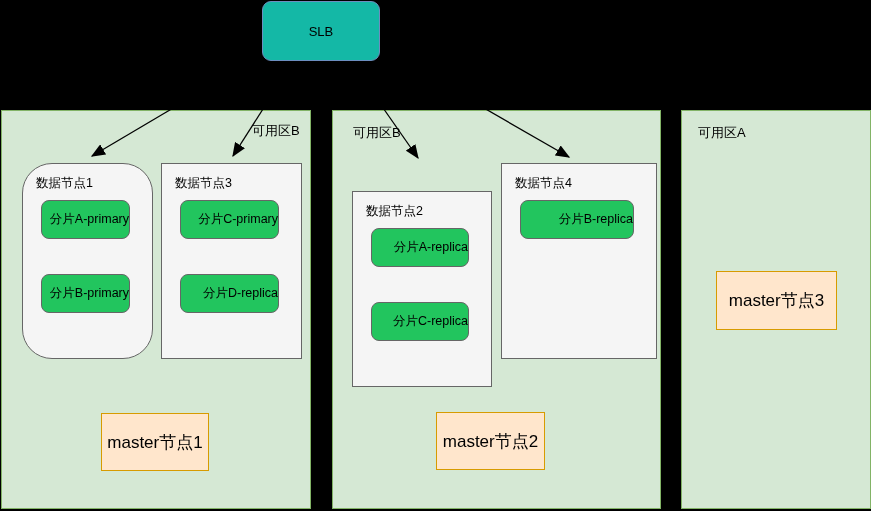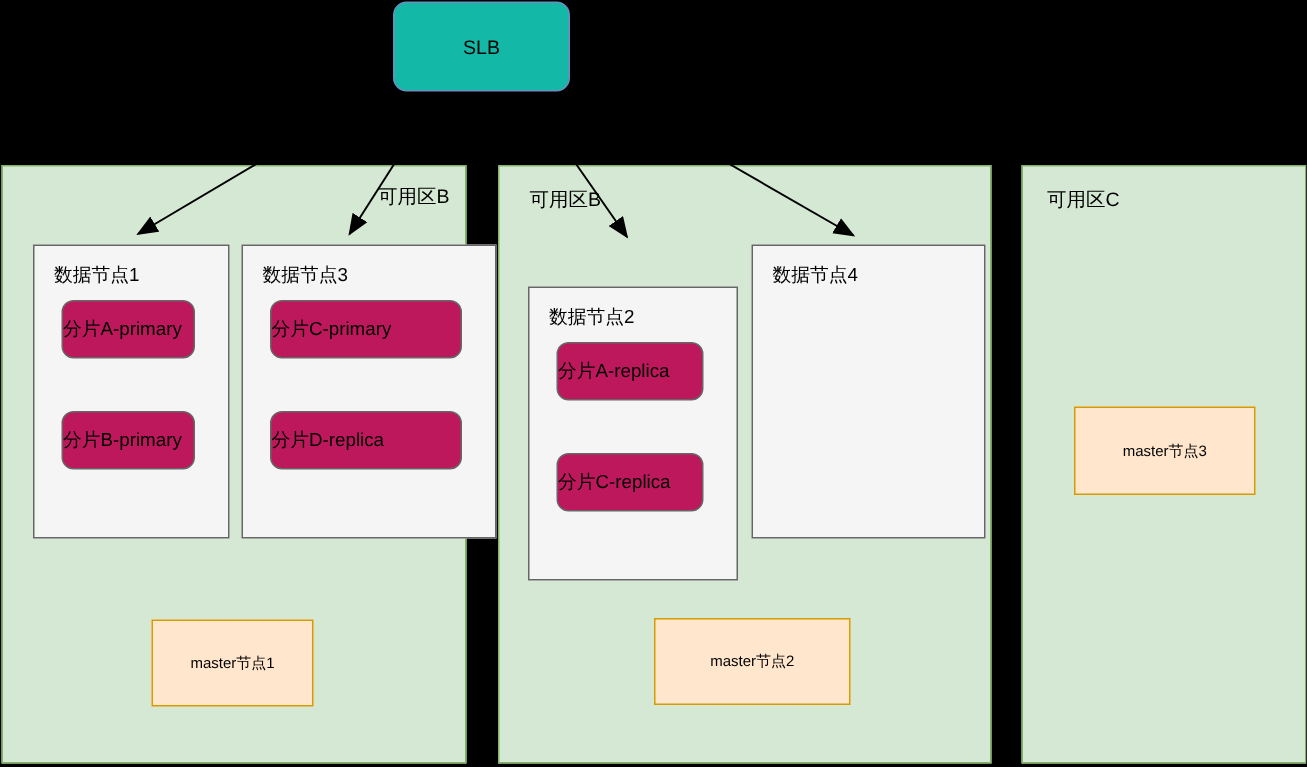--- a/index.html
+++ b/index.html
@@ -56,63 +56,63 @@
   .zone-c .zone-label { left: 16px;  top: 13px; }
 
   
   .data-node {
     position: absolute;
     top: 52px;
     height: 196px;
     background: #f5f5f5;
     border: 1px solid #666666;
   }
-  .zone-a .data-node.first  { left: 20px;  width: 131px; }
-  .zone-a .data-node.second { left: 159px; width: 170px; }
+  .zone-a .data-node.first  { left: 20px;  width: 131px; border-radius: 30px; }
+  .zone-a .data-node.second { left: 159px; width: 141px; }
   .zone-b .data-node.first  { left: 19px;  width: 140px; margin-top: 28px; }
   .zone-b .data-node.second { left: 168px; width: 156px; }
 
   .data-node-label {
     position: absolute;
     left: 13px;
     top: 11px;
     font-size: 12.5px;
     white-space: nowrap;
   }
 
   .shard {
     position: absolute;
     left: 18px;
     width: calc(100% - 40px);
     height: 39px;
-    background: #be185d;
+    background: #22c55e;
     border: 1px solid #666666;
     border-radius: 8px;
     display: flex;
     align-items: center;
-    justify-content: flex-start;
+    justify-content: flex-end;
     font-size: 12.5px;
     white-space: nowrap;
   }
   .shard.s1 { top: 36px; }
   .shard.s2 { top: 110px; }
 
   
   .master {
     position: absolute;
     background: #ffe6cc;
     border: 1px solid #d79b00;
     display: flex;
     align-items: center;
     justify-content: center;
-    font-size: 10px;
+    font-size: 17px;
     white-space: nowrap;
   }
   .zone-a .master { left: 99px;  top: 302px; width: 108px; height: 58px; }
-  .zone-b .master { left: 103px; top: 301px; width: 131px; height: 58px; }
+  .zone-b .master { left: 103px; top: 301px; width: 109px; height: 58px; }
   .zone-c .master { left: 34px;  top: 160px; width: 121px; height: 59px; }
 
   
   .arrows {
     position: absolute;
     left: 0;
     top: 0;
     pointer-events: none;
   }
 </style>
@@ -161,29 +161,32 @@
       <div class="shard s1">
         <span>分片A-replica</span>
       </div>
       <div class="shard s2">
         <span>分片C-replica</span>
       </div>
     </div>
 
     <div class="data-node second">
       <span class="data-node-label">数据节点4</span>
+      <div class="shard s1">
+        <span>分片B-replica</span>
+      </div>
     </div>
 
     <div class="master">
       <span>master节点2</span>
     </div>
   </div>
 
   <div class="zone zone-c">
-    <span class="zone-label">可用区C</span>
+    <span class="zone-label">可用区A</span>
     <div class="master">
       <span>master节点3</span>
     </div>
   </div>
 
   <svg class="arrows" width="871" height="511" viewBox="0 0 871 511">
     <defs>
       <marker id="arrowhead" markerWidth="12" markerHeight="9" refX="10" refY="4.5" orient="auto">
         <path d="M0,0 L11,4.5 L0,9 z" fill="#000000"></path>
       </marker>

